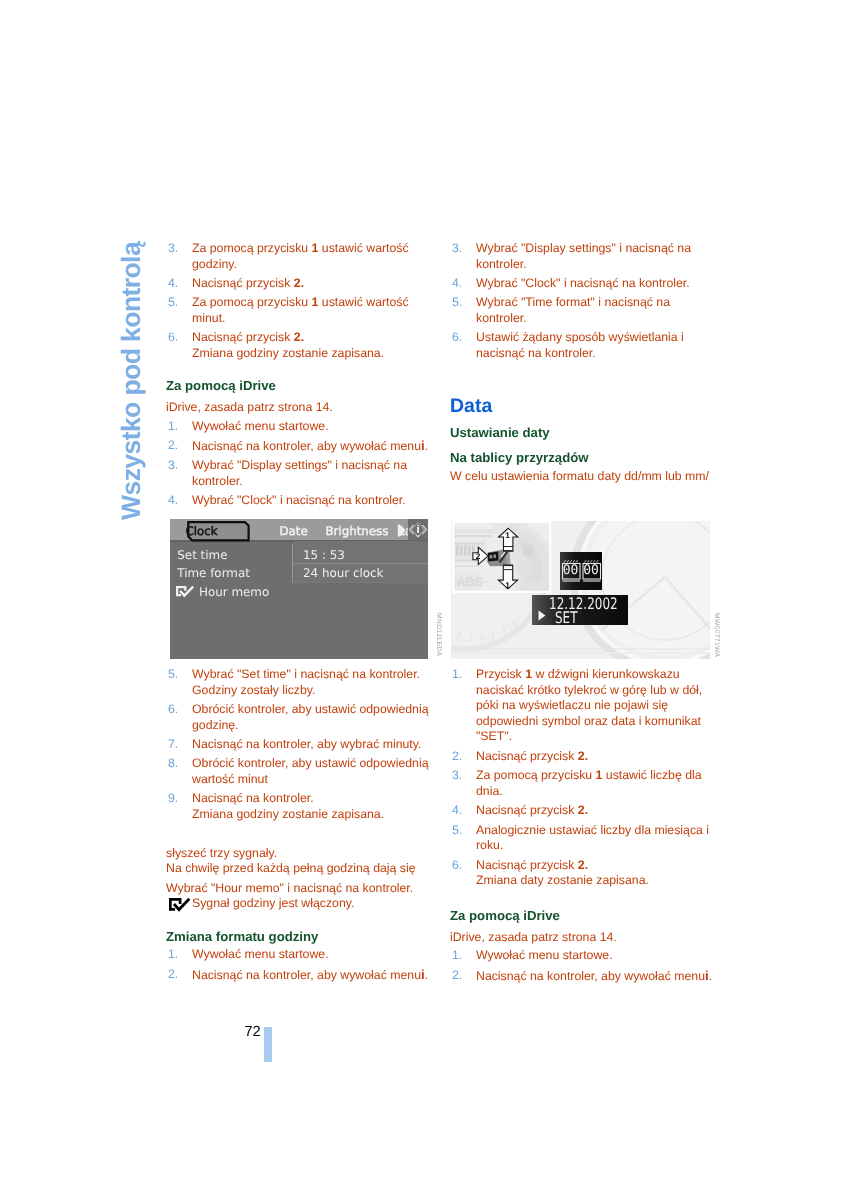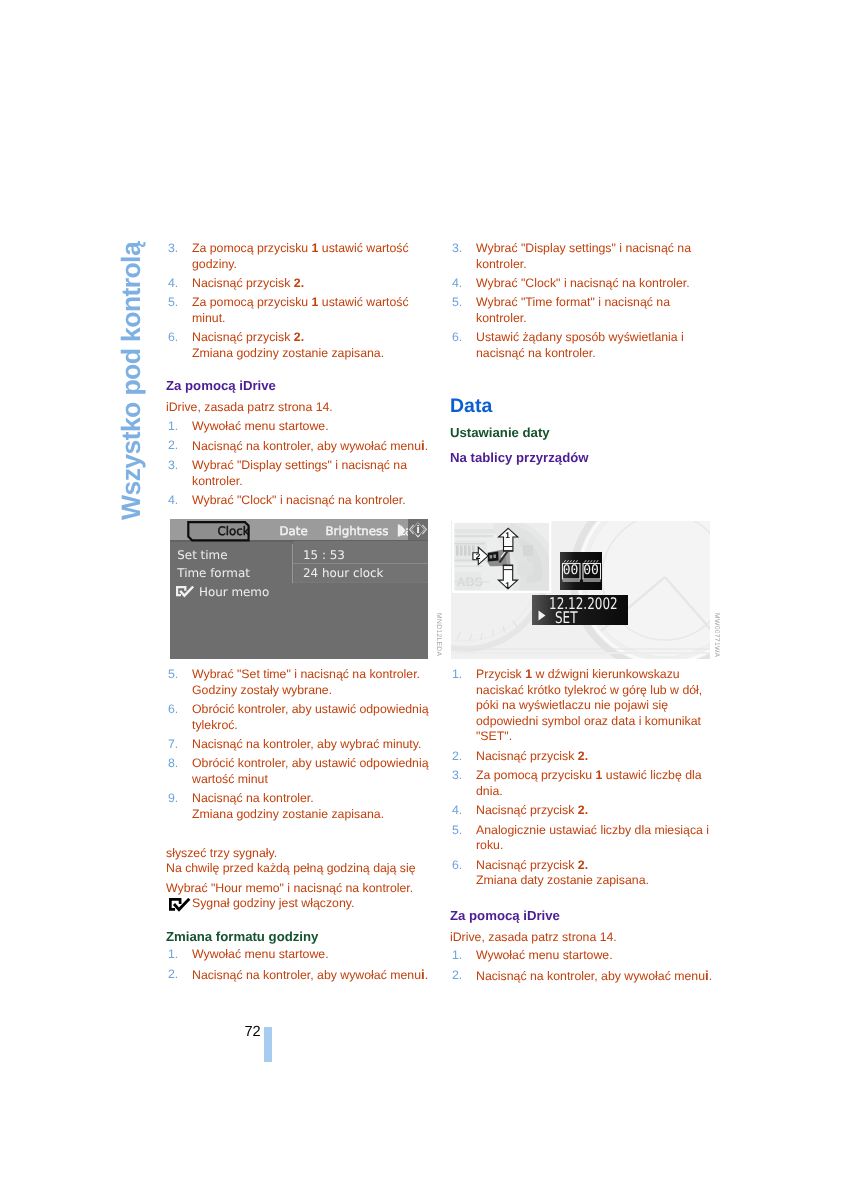--- a/index.html
+++ b/index.html
@@ -16,32 +16,32 @@
   .colR{left:450px;top:241px;}
 
   .step{position:relative;padding-left:26px;margin-bottom:3.8px;}
   .step .num{position:absolute;left:2px;top:0;color:#6AA4DC;font-size:12.3px;line-height:15.6px;}
   .ln{font-size:12.3px;line-height:15.6px;color:#c2410c;white-space:nowrap;}
   .ln b{font-weight:bold;}
   .ibold{font-weight:bold;font-size:13.2px;}
 
   .h1{font-size:19.5px;font-weight:bold;color:#0C5FD2;line-height:22px;white-space:nowrap;}
   .h2{font-size:13.2px;font-weight:bold;color:#14532d;line-height:15.6px;white-space:nowrap;}
-  .h3{font-size:13.2px;font-weight:bold;color:#4c1d95;line-height:15.6px;white-space:nowrap;}
+  .h3{font-size:13.2px;font-weight:bold;color:#14532d;line-height:15.6px;white-space:nowrap;}
 
   .pagenum{position:absolute;left:244.5px;top:1024px;font-size:14.6px;color:#000000;line-height:16px;}
   .pagebar{position:absolute;left:264.2px;top:1026.8px;width:8.1px;height:35.3px;background:#A8CBF0;}
 
   
   .fig-idrive{position:absolute;left:170px;top:519px;width:258px;height:140px;overflow:hidden;}
   .idr-head{position:absolute;left:0;top:0;width:258px;height:22px;background:#9b9b9b;}
   .idr-body{position:absolute;left:0;top:22px;width:258px;height:118px;background:#6e6e6e;}
   .idr-headsep{position:absolute;left:0;top:21px;width:258px;height:1.5px;background:#626262;}
   .idr-tabshape{position:absolute;left:15.5px;top:1.8px;}
-  .idr-tabtxt{position:absolute;left:15.5px;top:3.8px;width:64px;text-align:right;font-size:11.8px;color:#111;
+  .idr-tabtxt{position:absolute;left:15.5px;top:3.8px;width:64px;text-align:left;font-size:11.8px;color:#111;
               font-family:"DejaVu Sans",sans-serif;line-height:16px;-webkit-text-stroke:0.45px #111;}
   .idr-tablabel{position:absolute;top:3.8px;font-size:11.8px;color:#f2f2f2;font-family:"DejaVu Sans",sans-serif;
               line-height:16px;white-space:nowrap;padding-left:16px;-webkit-text-stroke:0.45px #f2f2f2;}
   .idr-arrow{position:absolute;left:227px;top:4.5px;}
   .idr-rowlbl{position:absolute;font-size:11.9px;color:#efefef;line-height:16px;white-space:nowrap;font-family:"DejaVu Sans",sans-serif;}
   .idr-rowval{position:absolute;font-size:11.9px;color:#efefef;line-height:16px;white-space:nowrap;font-family:"DejaVu Sans",sans-serif;}
   .idr-vdiv{position:absolute;left:122.3px;top:25px;width:1.2px;height:39px;background:#9a9a9a;}
   .idr-hdiv{position:absolute;left:123px;top:43.5px;width:135px;height:1.2px;background:#8a8a8a;}
   .idr-hdiv2{position:absolute;left:123px;top:63px;width:135px;height:1.1px;background:#787878;}
   .idr-valbg{position:absolute;left:123.5px;top:22px;width:134.5px;height:41px;background:#737373;}
@@ -115,26 +115,26 @@
     <div class="step">
       <span class="num">4.</span>
       <div class="ln">Wybrać "Clock" i nacisnąć na kontroler.</div>
     </div>
   </div>
 
   <div class="col" style="left:166px;top:667px;">
     <div class="step">
       <span class="num">5.</span>
       <div class="ln">Wybrać "Set time" i nacisnąć na kontroler.</div>
-      <div class="ln">Godziny zostały wybrane.</div>
+      <div class="ln">Godziny zostały liczby.</div>
     </div>
     <div class="step">
       <span class="num">6.</span>
       <div class="ln">Obrócić kontroler, aby ustawić odpowiednią</div>
-      <div class="ln">tylekroć.</div>
+      <div class="ln">godzinę.</div>
     </div>
     <div class="step">
       <span class="num">7.</span>
       <div class="ln">Nacisnąć na kontroler, aby wybrać minuty.</div>
     </div>
     <div class="step">
       <span class="num">8.</span>
       <div class="ln">Obrócić kontroler, aby ustawić odpowiednią</div>
       <div class="ln">wartość minut</div>
     </div>
@@ -191,20 +191,21 @@
       <div class="ln">nacisnąć na kontroler.</div>
     </div>
 
     <div style="height:30px"></div>
     <div class="h1">Data</div>
     <div style="height:8px"></div>
     <div class="h2">Ustawianie daty</div>
     <div style="height:9px"></div>
     <div class="h3">Na tablicy przyrządów</div>
     <div style="height:3px"></div>
+    <div class="ln">W celu ustawienia formatu daty dd/mm lub mm/</div>
   </div>
 
   <div class="col" style="left:450px;top:667px;">
     <div class="step">
       <span class="num">1.</span>
       <div class="ln"><span>Przycisk </span><b>1</b><span> w dźwigni kierunkowskazu</span></div>
       <div class="ln">naciskać krótko tylekroć w górę lub w dół,</div>
       <div class="ln">póki na wyświetlaczu nie pojawi się</div>
       <div class="ln">odpowiedni symbol oraz data i komunikat</div>
       <div class="ln">"SET".</div>

